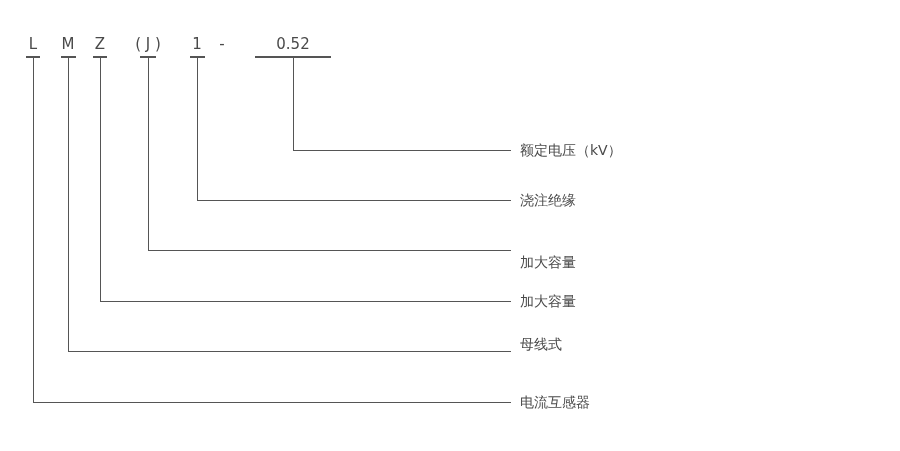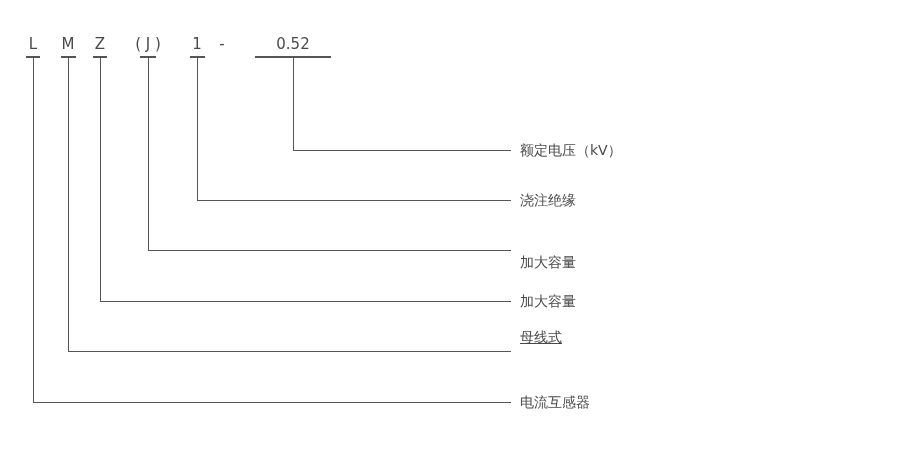--- a/index.html
+++ b/index.html
@@ -52,21 +52,21 @@
 <div class="part">
     <div class="code-char" style="left: 33px;">L</div>
     <div class="underline" style="left: 26px; width: 14px;"></div>
     <div class="connector" style="left: 33px; width: 478px; height: 345px;"></div>
     <div class="desc" style="left: 520px; top: 392px;">电流互感器</div>
   </div>
     <div class="part">
     <div class="code-char" style="left: 68px;">M</div>
     <div class="underline" style="left: 60.5px; width: 15px;"></div>
     <div class="connector" style="left: 68px; width: 443px; height: 294px;"></div>
-    <div class="desc" style="left: 520px; top: 327px; text-decoration: underline;">母线式</div>
+    <div class="desc" style="left: 520px; top: 334px;">母线式</div>
   </div>
     <div class="part">
     <div class="code-char" style="left: 100px;">Z</div>
     <div class="underline" style="left: 93px; width: 14px;"></div>
     <div class="connector" style="left: 100px; width: 411px; height: 244px;"></div>
     <div class="desc" style="left: 520px; top: 291px;">加大容量</div>
   </div>
     <div class="part">
     <div class="code-char" style="left: 148px;">( J )</div>
     <div class="underline" style="left: 140px; width: 16px;"></div>

